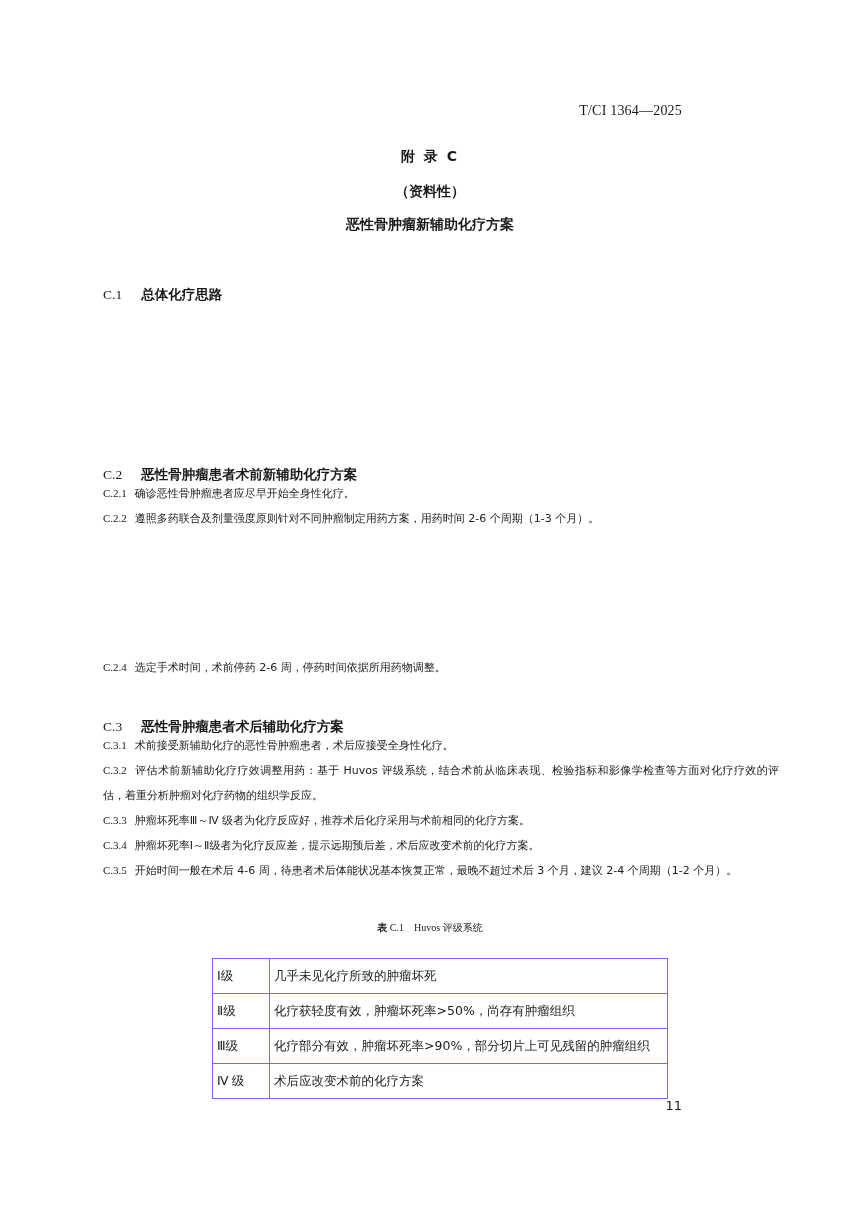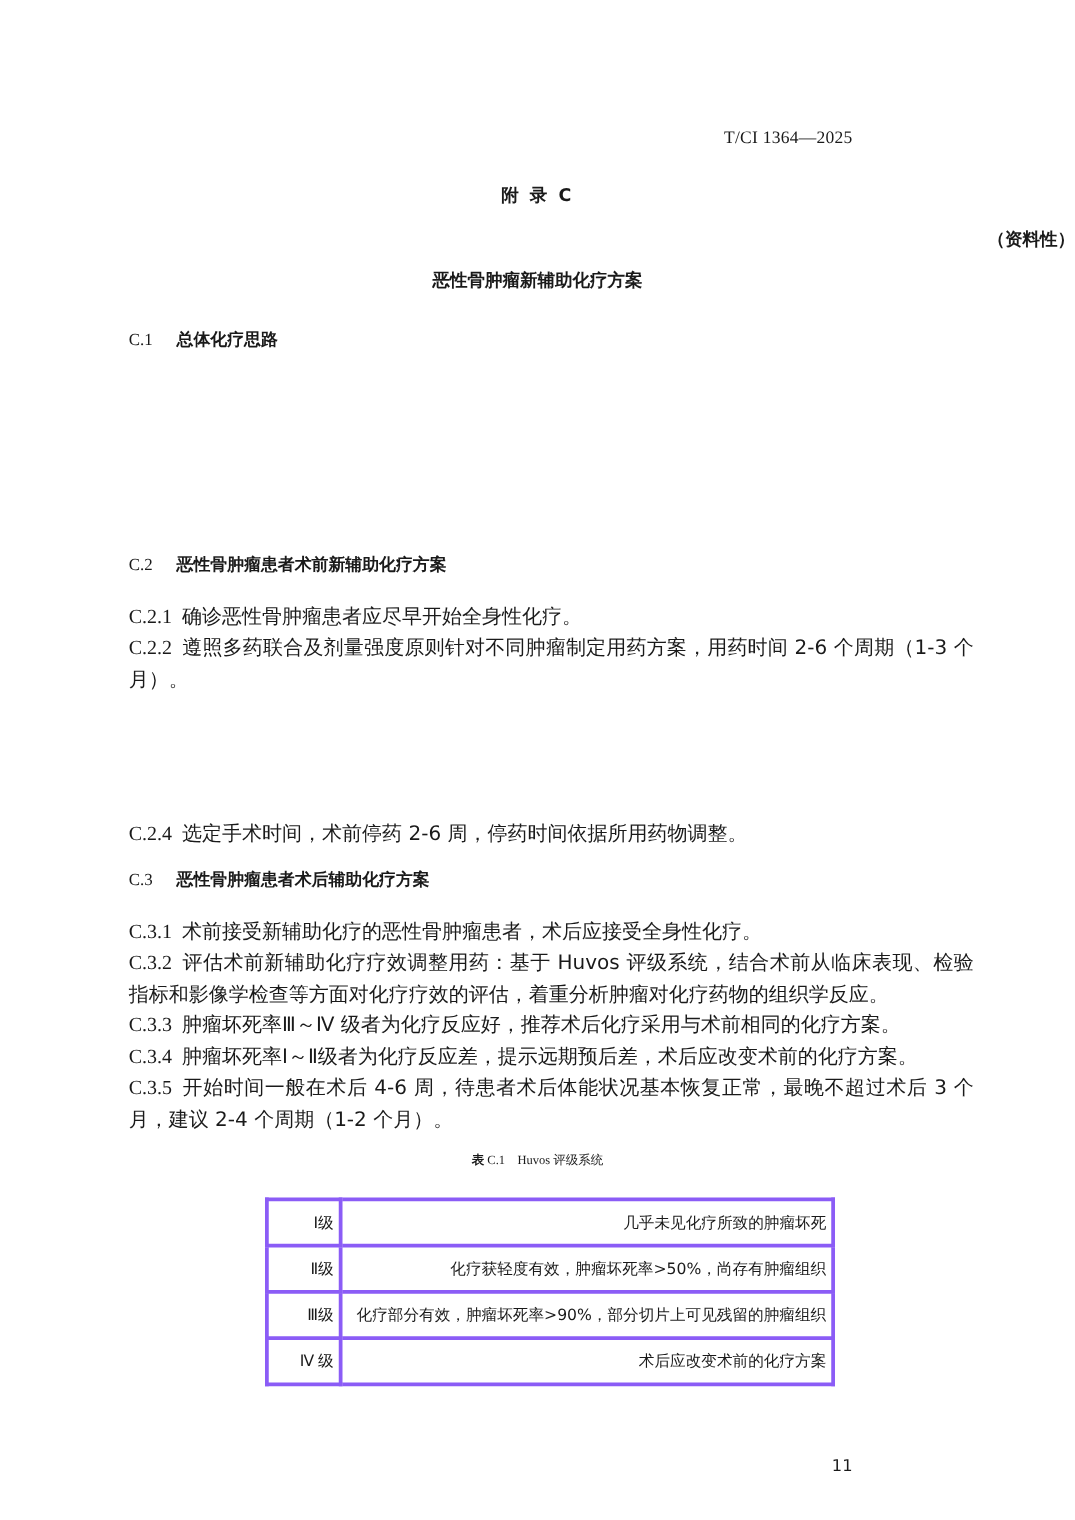--- a/index.html
+++ b/index.html
@@ -3,39 +3,39 @@
 <meta charset="utf-8">
 <style>
   html, body { margin:0; padding:0; background:#ffffff; }
   body { width:860px; height:1216px; position:relative; overflow:hidden;
          font-family:"DejaVu Serif", "Liberation Serif", serif; color:#1a1a1a; }
   .page { position:absolute; left:0; top:0; width:764px; height:1216px; }
   .doc-code { position:absolute; right:82px; top:103px; font-size:14px; letter-spacing:0.2px;
               font-family:"Liberation Serif", serif; }
   .center { position:absolute; left:0; width:860px; text-align:center; }
   .appx { top:148px; font-size:14px; font-family:"DejaVu Sans", sans-serif; font-weight:bold; letter-spacing:2px; }
-  .appx-sub { top:183px; font-size:14px; font-family:"DejaVu Sans", sans-serif; font-weight:bold;text-align:right; }
+  .appx-sub { top:183px; font-size:14px; font-family:"DejaVu Sans", sans-serif; font-weight:bold; }
   .appx-title { top:216px; font-size:14px; font-family:"DejaVu Sans", sans-serif; font-weight:bold; }
-  .h { position:absolute; left:103px; font-size:13.5px; font-family:"DejaVu Sans", sans-serif; }
+  .h { position:absolute; left:103px; font-size:13.5px; font-family:"DejaVu Sans", sans-serif;margin-top:23px; }
   .h .num { font-family:"Liberation Serif", serif; font-weight:normal; display:inline-block; width:34px; }
   .h .t { font-weight:bold; }
   .para { position:absolute; left:103px; width:676px; font-size:13.3px; line-height:24.8px;
           text-align:justify; font-family:"DejaVu Sans", sans-serif; }
   .para.indent { text-indent:27px; }
-  .clause { position:absolute; left:103px; width:676px; font-size:16px; line-height:24.8px;
+  .clause { position:absolute; left:103px; width:676px; font-size:11px; line-height:24.8px;
             text-align:justify; font-family:"DejaVu Sans", sans-serif; }
   .clause .cnum { font-family:"Liberation Serif", serif; margin-right:8px; }
   .table-caption { top:921px; font-size:10px; }
   .table-caption .lbl { font-family:"DejaVu Sans", sans-serif; font-weight:bold; }
   .table-caption .rest { font-family:"Liberation Serif", serif; }
   table.huvos { position:absolute; left:212px; top:958px; width:456px; border-collapse:collapse;
                 font-size:12.5px; font-family:"DejaVu Sans", sans-serif; }
-  table.huvos td { border:3px solid #8b5cf6; height:34px; text-align:right; padding:0 4px; }
+  table.huvos td { border:1px solid #8b5cf6; height:34px; text-align:left; padding:0 4px; }
   table.huvos td.grade { width:48px; font-family:"Liberation Serif", serif; }
-  .page-num { position:absolute; right:82px; top:1166px; font-size:13px; font-family:"DejaVu Sans", sans-serif; }
+  .page-num { position:absolute; right:82px; top:1098px; font-size:13px; font-family:"DejaVu Sans", sans-serif; }
 </style>
 </head>
 <body>
 
 <div class="page">
 
   <div class="doc-code">T/CI 1364—2025</div>
 
   <div class="center appx">附 录 C</div>
   <div class="center appx-sub">（资料性）</div>

